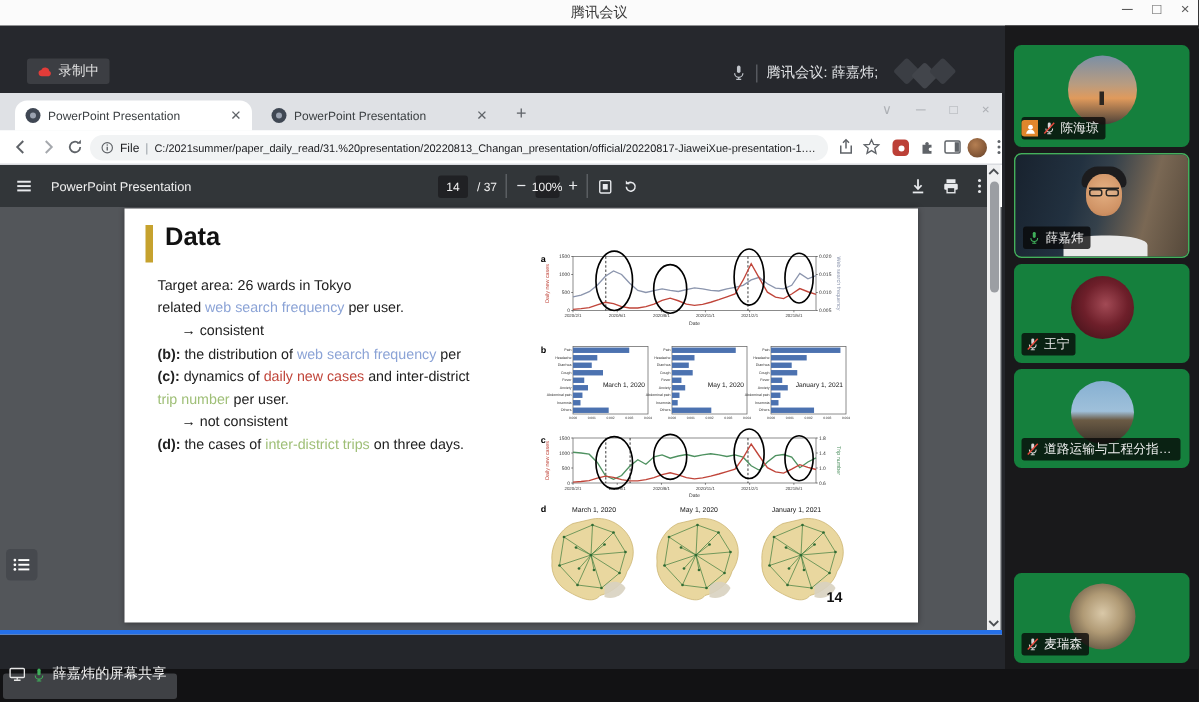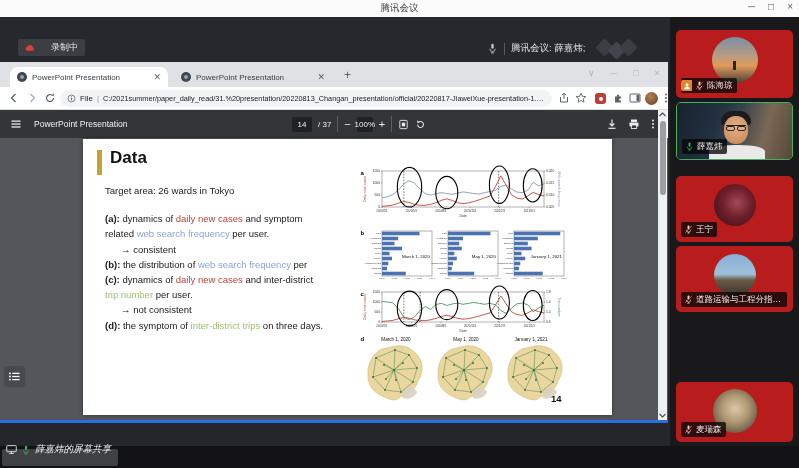--- a/index.html
+++ b/index.html
@@ -8,21 +8,21 @@
   .app { position:relative; width:799px; height:468px; background:#24262b; overflow:hidden; }
 
   
   .titlebar { position:absolute; left:0; top:0; width:799px; height:19px; background:#fbfbfb; border-bottom:1px solid #e4e4e4; }
   .tb-title { position:absolute; left:0; right:0; top:2px; text-align:center; font-size:9.5px; color:#3b3b3b; }
   .tb-controls { position:absolute; right:6px; top:1px; display:flex; gap:13px; color:#5a5a5a; font-size:10px; }
   .tb-controls span { cursor:default; }
 
   
   .meet-header { position:absolute; left:0; top:17px; width:799px; height:45px; background:#26282d; }
-  .rec-badge { position:absolute; left:18px; top:22px; height:17px; display:flex; align-items:center; gap:16px; background:#3c3e43; border-radius:2px; padding:0 7px; font-size:9px; color:#e4e4e4; }
+  .rec-badge { position:absolute; left:18px; top:22px; height:17px; display:flex; align-items:center; gap:4px; background:#3c3e43; border-radius:2px; padding:0 7px; font-size:9px; color:#e4e4e4; }
   .rec-badge svg { width:10px; height:8px; color:#e23c39; }
   .speaking { position:absolute; left:487px; top:25px; display:flex; align-items:center; gap:6px; }
   .speaking .mic { width:11px; height:11px; color:#c2c6cc; }
   .sp-div { width:1px; height:12px; background:#56595f; }
   .speaking-label { font-size:9.5px; color:#dfe1e4; }
   .logo-ghost { position:absolute; left:590px; top:21px; width:60px; height:20px; }
   .logo-ghost i { position:absolute; width:13px; height:13px; background:#3b3e44; transform:rotate(45deg); border-radius:2px; top:3px; }
   .logo-ghost i:nth-child(1){ left:8px; }
   .logo-ghost i:nth-child(2){ left:20px; top:6px; background:#42454b; }
   .logo-ghost i:nth-child(3){ left:32px; }
@@ -86,23 +86,23 @@
   #fig-b { left:277px; top:88px; width:212px; height:62px; }
   #fig-c { left:277px; top:150px; width:212px; height:48px; }
   #fig-d { left:277px; top:196px; width:212px; height:78px; }
 
   
   .float-btn { position:absolute; left:4px; top:366px; width:21px; height:21px; background:#46494e; border-radius:3px; display:flex; align-items:center; justify-content:center; }
   .float-btn svg { width:13px; height:11px; }
 
   
   .sidebar { position:absolute; left:670px; top:17px; width:129px; height:451px; background:#19191b; }
-  .tile { position:absolute; left:6px; width:117px; background:#b91c1c; border-radius:5px; overflow:hidden; }
+  .tile { position:absolute; left:6px; width:117px; background:#15803d; border-radius:5px; overflow:hidden; }
   .t1 { top:13px; height:68px; }
-  .t2 { top:85px; height:58px; border:1.5px solid #43b05c; background:#21262b; }
+  .t2 { top:85px; height:70px; border:1.5px solid #43b05c; background:#21262b; }
   .t3 { top:159px; height:66px; }
   .t4 { top:229px; height:66px; }
   .t5 { top:299px; height:62px; }
   .t6 { top:365px; height:60px; }
   .avatar-c { position:absolute; left:50%; transform:translateX(-50%); border-radius:50%; }
   .av1 { top:7px; width:46px; height:46px; background:linear-gradient(180deg,#7a8fa6 0%,#b99c80 42%,#e09a5c 62%,#4a4038 100%); }
   .av1::after { content:""; position:absolute; left:21px; top:24px; width:3px; height:9px; background:#2c2620; }
   .av3 { top:8px; width:42px; height:42px; background:radial-gradient(circle at 55% 45%, #a24a55 0%, #6e1f2a 45%, #380f15 100%); }
   .av4 { top:8px; width:42px; height:42px; background:linear-gradient(180deg,#86b0d2 0%,#9fc0da 48%,#6b5b45 62%,#39322a 100%); }
   .av5 { top:6px; width:44px; height:44px; background:#f4f4f4; }
@@ -120,21 +120,21 @@
   .shirt { position:absolute; left:32px; bottom:0; width:56px; height:14px; background:#e9e9e9; border-radius:45% 45% 0 0; }
   .name-badge { position:absolute; left:5px; bottom:5px; max-width:106px; display:flex; align-items:center; gap:3px; background:rgba(8,8,8,.78); border-radius:2px; padding:1.5px 4px 1.5px 3px; }
   .host-ic { width:11px; height:11px; background:#e0862c; border-radius:2px; display:flex; align-items:center; justify-content:center; flex:none; margin-left:-3px; border-radius:2px 0 0 2px; }
   .host-ic svg { width:8px; height:8px; color:#fff; }
   .mic { width:9px; height:9px; flex:none; color:#d8d8d8; }
   .mic.live { color:#3fae5a; }
   .pname { font-size:8.5px; color:#ededed; white-space:nowrap; overflow:hidden; text-overflow:ellipsis; }
 
   
   .bottombar { position:absolute; left:0; top:446px; width:799px; height:22px; background:#121214; }
-  .share-badge { position:absolute; left:2px; top:3px; height:17px; display:flex; align-items:center; gap:4px; background:#3f4145; padding:0 7px 16px 4px; border-radius:2px;font-style:italic; }
+  .share-badge { position:absolute; left:2px; top:3px; height:17px; display:flex; align-items:center; gap:4px; background:#3f4145; padding:0 7px 16px 4px; border-radius:2px; }
   .share-badge .mon { width:11px; height:11px; color:#e6e6e6; }
   .share-badge .mic { width:10px; height:10px; }
   .share-label { font-size:9.5px; color:#f0f0f0; }
 </style>
 </head>
 <body>
 
 <svg width="0" height="0" style="position:absolute">
   <defs>
     <symbol id="ic-mic" viewBox="0 0 12 12">
@@ -350,28 +350,27 @@
           <use href="#ic-dots"></use>
         </svg>
     </div>
 
     <div class="viewport">
       <div class="slide">
         <div class="gold-bar"></div>
         <div class="slide-title">Data</div>
         <div id="slide-text">
             <div class="rl"><span>Target area: 26 wards in Tokyo</span></div>
-            <div class="rl" style="margin-top: 13px;"><span class="seg-b">(a): </span><span>dynamics of </span><span class="seg-red">daily new cases</span><span> and symptom</span></div>
             <div class="rl"><span>related </span><span class="seg-blue">web search frequency</span><span> per user.</span></div>
             <div class="rl ind"><span>→ consistent</span></div>
             <div class="rl"><span class="seg-b">(b): </span><span>the distribution of </span><span class="seg-blue">web search frequency</span><span> per</span></div>
             <div class="rl"><span class="seg-b">(c): </span><span>dynamics of </span><span class="seg-red">daily new cases</span><span> and inter-district</span></div>
             <div class="rl"><span class="seg-green">trip number</span><span> per user.</span></div>
             <div class="rl ind"><span>→ not consistent</span></div>
-            <div class="rl"><span class="seg-b">(d): </span><span>the symptom of </span><span class="seg-green">inter-district trips</span><span> on three days.</span></div>
+            <div class="rl"><span class="seg-b">(d): </span><span>the cases of </span><span class="seg-green">inter-district trips</span><span> on three days.</span></div>
           </div>
         <svg id="fig-a" class="fig" viewBox="0 0 212 60">
             <rect x="22" y="5" width="162" height="36" fill="none" stroke="#666" stroke-width="0.5"></rect>
             <text x="0.5" y="8.5" font-size="6" font-weight="bold" fill="#000">a</text>
             <text x="20" y="42.2" font-size="3.3" fill="#333" text-anchor="end">0</text>
             <line x1="20.8" y1="41" x2="22" y2="41" stroke="#333" stroke-width="0.4"></line>
             <text x="20" y="30.2" font-size="3.3" fill="#333" text-anchor="end">500</text>
             <line x1="20.8" y1="29" x2="22" y2="29" stroke="#333" stroke-width="0.4"></line>
             <text x="20" y="18.2" font-size="3.3" fill="#333" text-anchor="end">1000</text>
             <line x1="20.8" y1="17" x2="22" y2="17" stroke="#333" stroke-width="0.4"></line>

